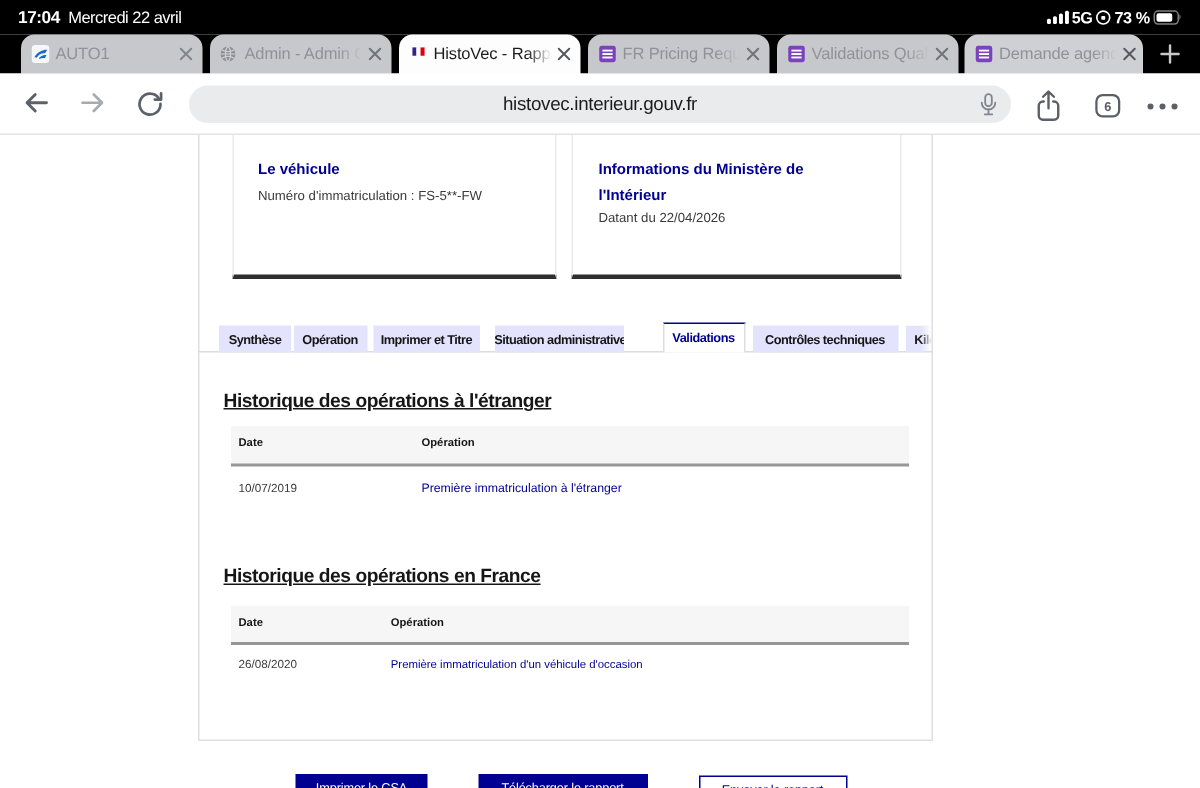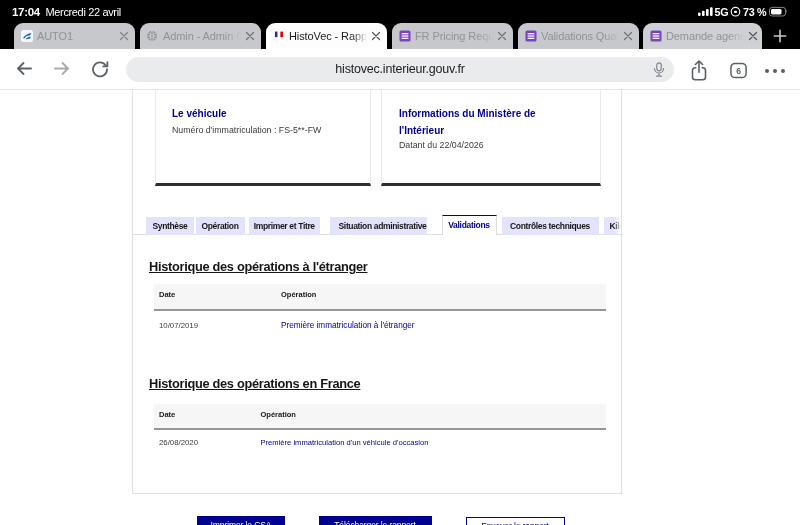--- a/index.html
+++ b/index.html
@@ -193,21 +193,21 @@
 </div>
 <div class="card" id="card2">
   <h3 class="abs" style="left:17px;top:16px;line-height:16.5px;">Informations du Ministère de<br>l'Intérieur</h3>
   <p class="abs" style="left:17px;top:50px;">Datant du 22/04/2026</p>
 </div>
 
 <div id="panelline"></div>
 <div class="ptab" style="left:146px;width:48px;">Synthèse</div>
 <div class="ptab" style="left:195.5px;width:49px;">Opération</div>
 <div class="ptab" style="left:248.5px;width:71.5px;">Imprimer et Titre</div>
-<div class="ptab" style="left:329.5px;width:97px;text-align:right;">Situation administrative</div>
+<div class="ptab" style="left:329.5px;width:86px;text-align:right;">Situation administrative</div>
 <div id="ptab-active">Validations</div>
 <div class="ptab" style="left:501.5px;width:97px;">Contrôles techniques</div>
 <div class="ptab" style="left:603.5px;width:18px;text-align:left;padding-left:6px;-webkit-mask-image:linear-gradient(90deg,#000 55%,transparent 95%);mask-image:linear-gradient(90deg,#000 55%,transparent 95%);">Kilométrage</div>
 
 <div class="h2" style="top:259.3px;">Historique des opérations à l'étranger</div>
 <div class="thead" style="top:284px;">
   <span class="c1">Date</span>
     <span class="c2">Opération</span>
 </div>
 <div class="trow" style="top:320.5px;">

